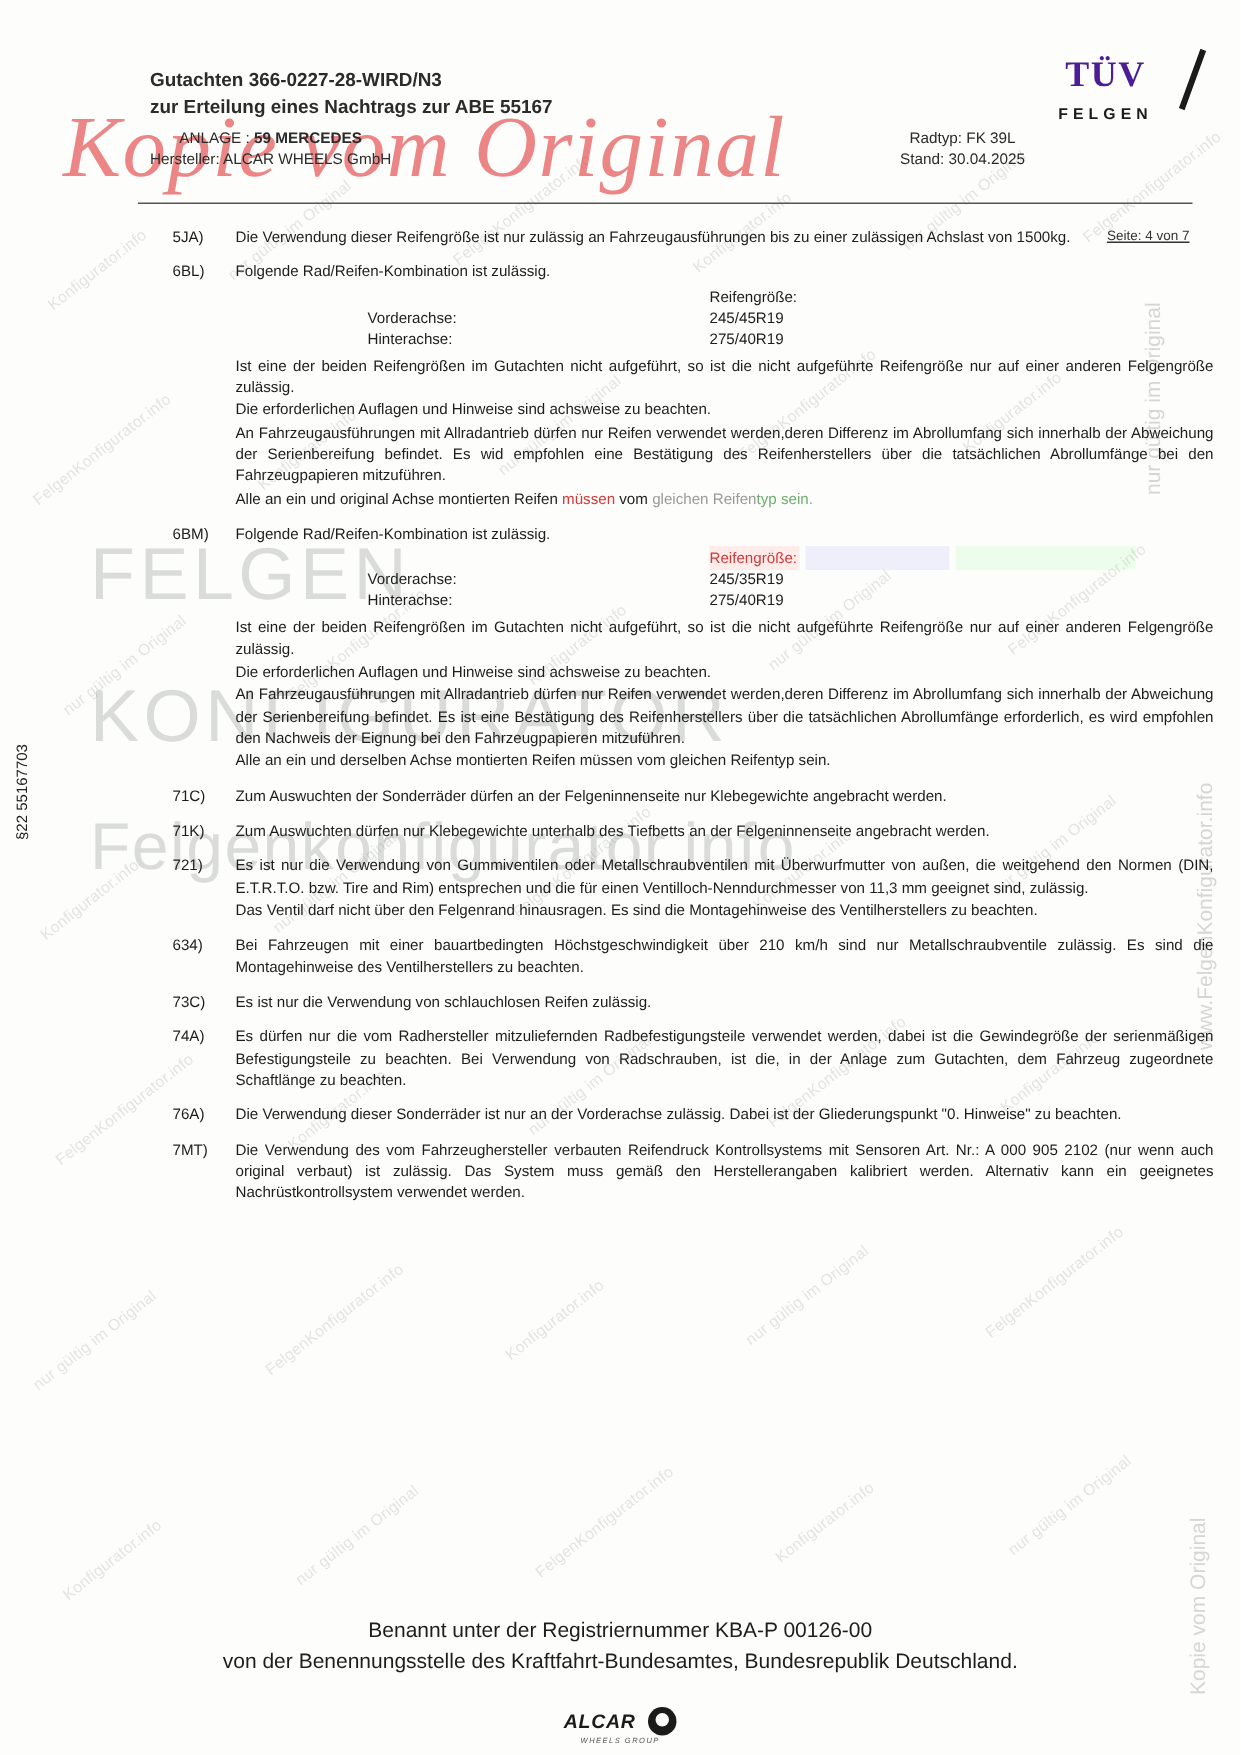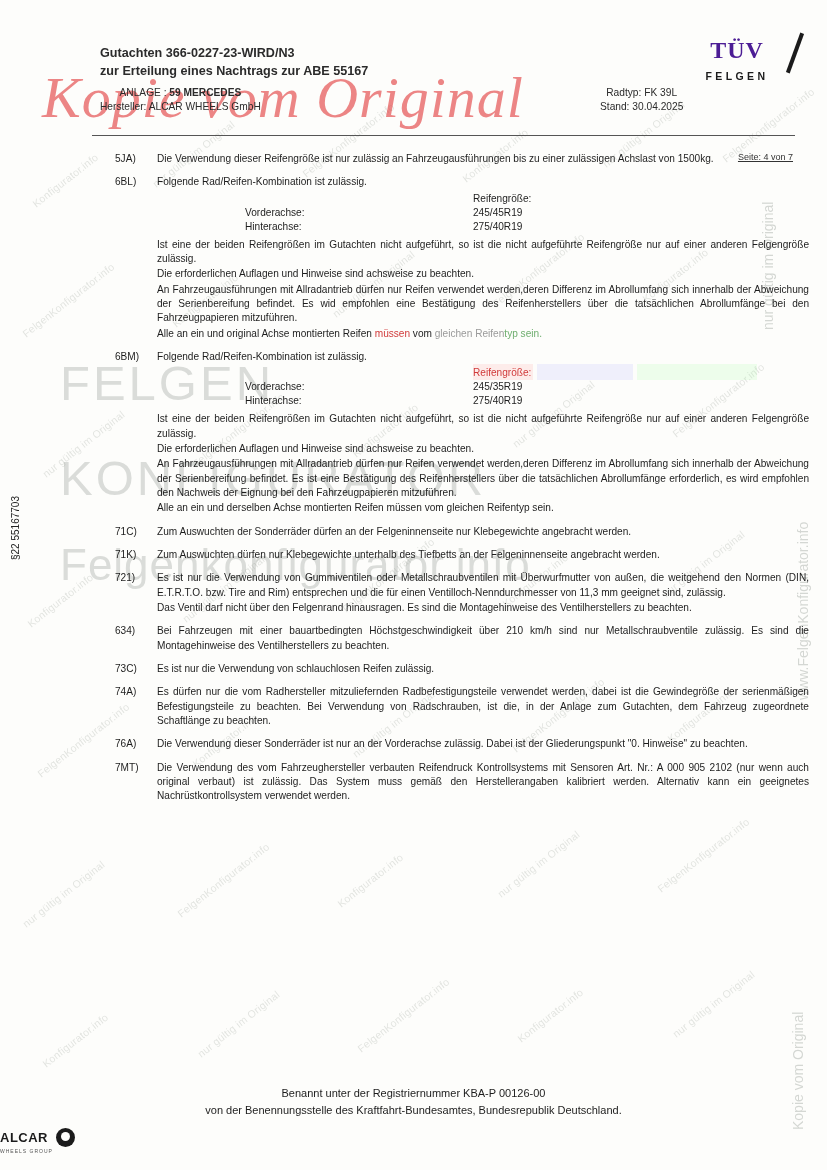--- a/index.html
+++ b/index.html
@@ -198,29 +198,31 @@
   .tint-a { position:absolute; left:316px; top:-2px; width:60px; height:16px; background:rgba(255,120,120,0.13); }
   .tint-b { position:absolute; left:380px; top:-2px; width:96px; height:16px; background:rgba(120,120,255,0.10); }
   .tint-c { position:absolute; left:480px; top:-2px; width:120px; height:16px; background:rgba(120,255,120,0.12); }
 
   .footer {
     position: absolute;
     left: 0;
     right: 0;
     bottom: 52px;
     text-align: center;
-    font-size: 11px;
+    font-size: 14px;
     color: #1d1d1d;
     line-height: 1.5;
   }
   .logo {
     position: absolute;
     left: 0;
     right: 0;
-    bottom: 16px;
+    bottom: 6px;
+    text-align: center;
+    font-style: italic;
   }
   .logo-in {
     display: inline-block;
     font-size: 13px;
     font-weight: bold;
     color: #1b1b1b;
     letter-spacing: 0.5px;
   }
   .logo-dot {
     display: inline-block;
@@ -314,21 +316,21 @@
     <div class="wm-vert-right" style="left:795px; top:700px;">www.FelgenKonfigurator.info</div>
     <div class="wm-vert-right" style="left:760px; top:330px;">nur gültig im Original</div>
     <div class="wm-vert-right" style="left:790px; top:1130px;">Kopie vom Original</div>
   </div>
 
   <div class="wm-big-red">Kopie vom Original</div>
 
   <div class="content">
 
     <div class="header">
-      <div class="h-title">Gutachten 366-0227-23-WIRD/N3</div>
+      <div class="h-title">Gutachten 366-0227-28-WIRD/N3</div>
       <div class="h-title">zur Erteilung eines Nachtrags zur ABE 55167</div>
       <div class="h-meta">
         <div class="left">
           <div>
             <span>ANLAGE :</span>
             <b>59 MERCEDES</b>
           </div>
           <div>
             <span>Hersteller:</span>
             <span>ALCAR WHEELS GmbH</span>

